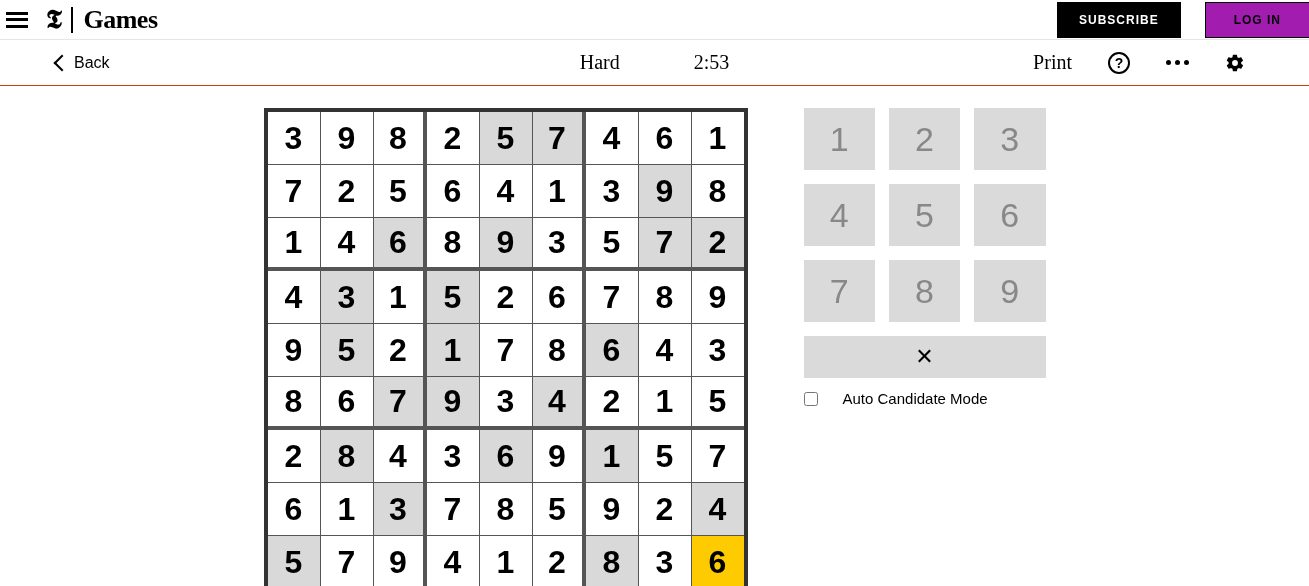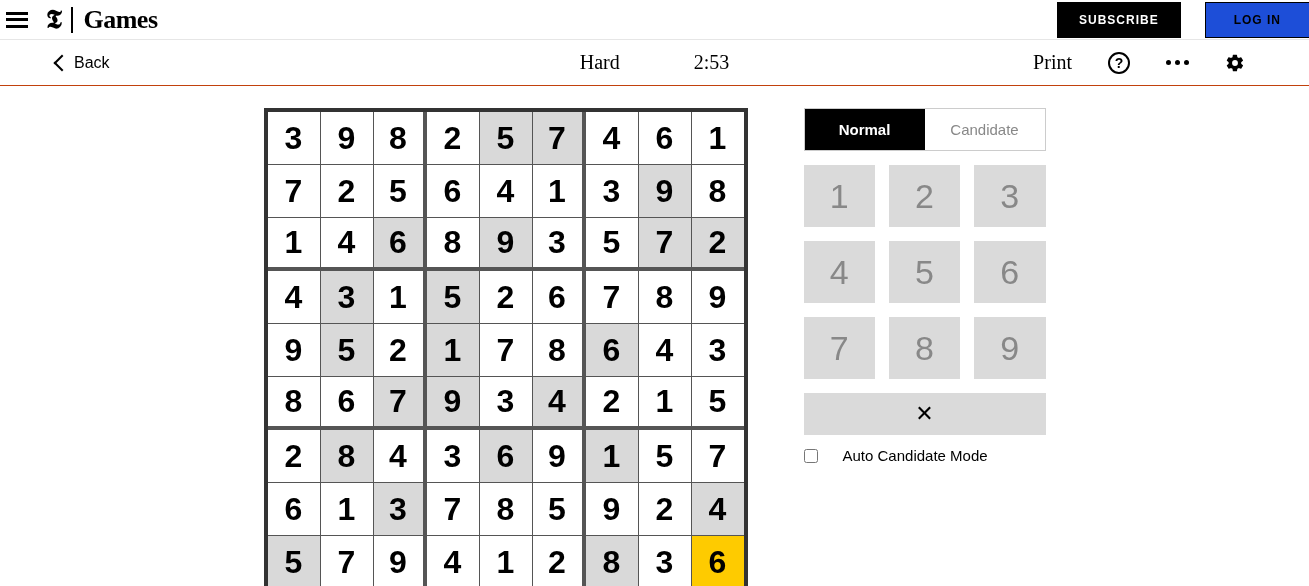--- a/index.html
+++ b/index.html
@@ -7,21 +7,21 @@
   
   .topbar { display: flex; align-items: center; justify-content: space-between; height: 40px; border-bottom: 1px solid #e6e6e6; padding: 0 0 0 0; }
   .topbar-left { display: flex; align-items: center; gap: 18px; padding-left: 6px;}
   .hamburger { width: 22px; height: 22px; display:flex; flex-direction:column; justify-content:space-between; padding:3px 0; cursor:pointer;}
   .hamburger div { height:3px; background:#000; }
   .brand { display:flex; align-items:center; gap:10px; font-weight:900; font-size:26px; font-family: Georgia, 'Times New Roman', serif; letter-spacing:-0.5px;}
   .brand .t { font-family: 'Times New Roman', serif; font-size:26px; font-weight:900; }
   .brand .sep { width:2px; height:26px; background:#000;}
   .topbar-right { display:flex; gap:24px; }
   .btn-sub { background:#000; color:#fff; font-weight:700; font-size:12px; letter-spacing:1px; padding:10px 22px; border:none; cursor:pointer;}
-  .btn-login { background:#1d4ed8; color:#000; font-weight:700; font-size:12px; letter-spacing:1px; padding:10px 28px; border:1px solid #000; border-right:none; cursor:pointer;}
+  .btn-login { background:#a21caf; color:#000; font-weight:700; font-size:12px; letter-spacing:1px; padding:10px 28px; border:1px solid #000; border-right:none; cursor:pointer;}
   
   .subbar { display:flex; align-items:center; height:46px; border-bottom:1px solid #c2410c; position:relative; }
   .back { display:flex; align-items:center; gap:6px; font-size:16px; margin-left:56px; cursor:pointer;}
   .chev-left { width:12px; height:12px; border-left:2px solid #000; border-bottom:2px solid #000; transform:rotate(45deg); }
   .sub-center { position:absolute; left:50%; transform:translateX(-50%); display:flex; gap:74px; font-family: Georgia, serif; font-size:20px;}
   .sub-right { margin-left:auto; display:flex; align-items:center; gap:36px; margin-right:64px; }
   .print { font-family: Georgia, serif; font-size:20px; cursor:pointer; }
   .icon-btn { cursor:pointer; display:inline-flex; align-items:center; justify-content:center;}
   .help-circle { width:22px; height:22px; border:2px solid #000; border-radius:50%; display:flex; align-items:center; justify-content:center; font-size:14px; font-weight:600;}
   .dots { display:flex; gap:4px; }
@@ -179,24 +179,20 @@
         <div class="cell br">9</div>
         <div class="cell">4</div>
         <div class="cell">1</div>
         <div class="cell br">2</div>
         <div class="cell prefilled">8</div>
         <div class="cell">3</div>
         <div class="cell selected">6</div>
       </div>
   </div>
   <div class="panel">
-    <div class="mode-tabs">
-      <div class="mode-tab active">Normal</div>
-      <div class="mode-tab inactive">Candidate</div>
-    </div>
     <div class="numpad" id="numpad">
         <div class="numkey">1</div>
         <div class="numkey">2</div>
         <div class="numkey">3</div>
         <div class="numkey">4</div>
         <div class="numkey">5</div>
         <div class="numkey">6</div>
         <div class="numkey">7</div>
         <div class="numkey">8</div>
         <div class="numkey">9</div>

